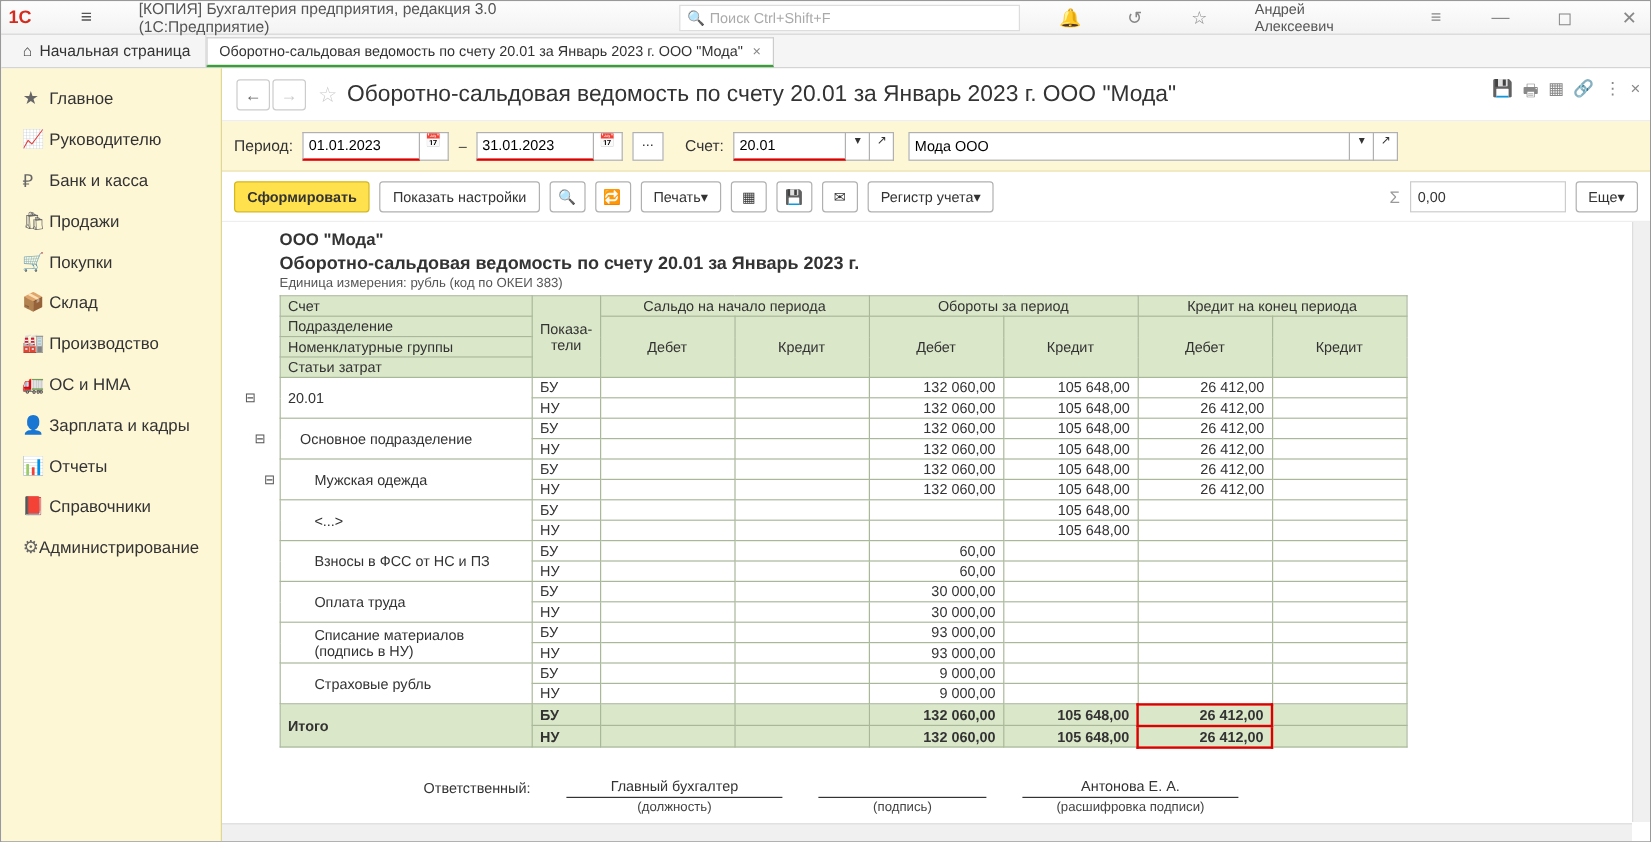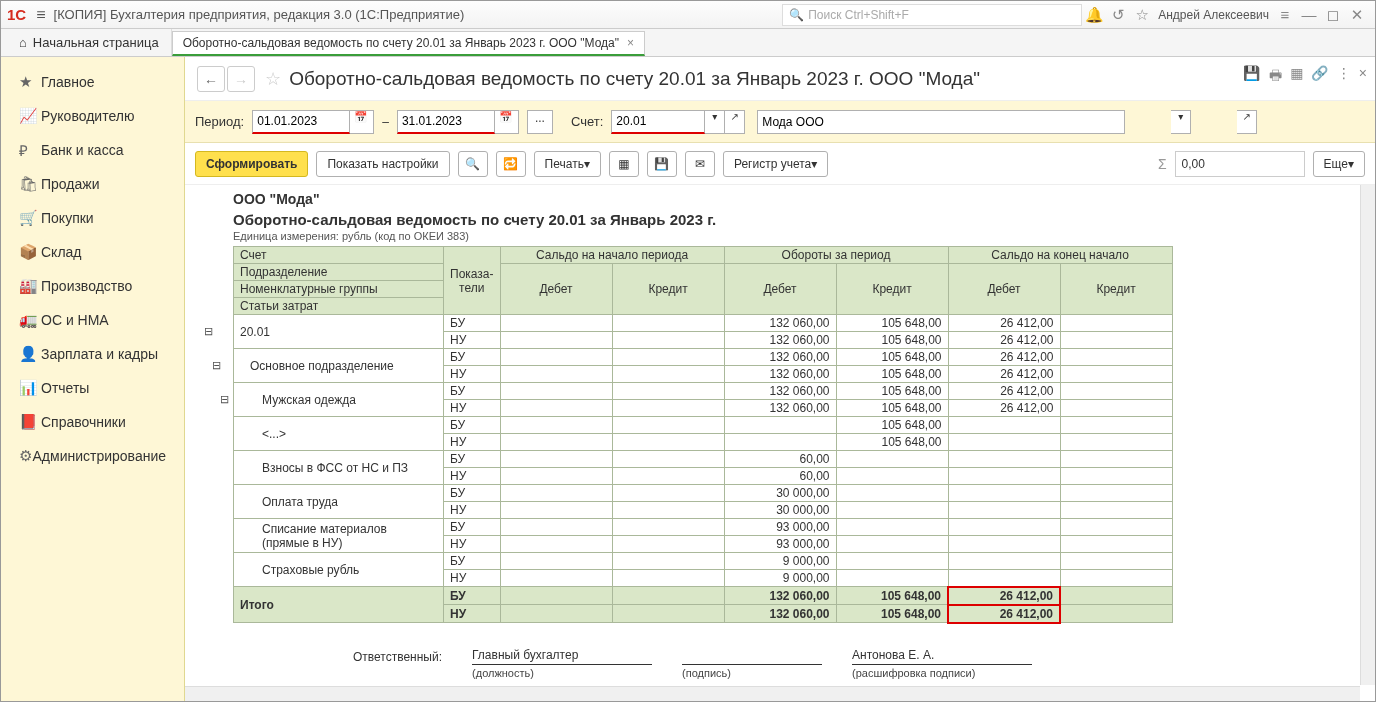--- a/index.html
+++ b/index.html
@@ -1,19 +1,19 @@
 <!DOCTYPE html>
 <html><head>
 <meta charset="utf-8">
 <style>
 * { box-sizing: border-box; margin: 0; padding: 0; }
 body { font-family: Arial, sans-serif; font-size: 12px; color: #333; background: #fff; width: 1376px; height: 702px; overflow: hidden; border: 1px solid #999; }
 
 
-.titlebar { display: flex; align-items: center; height: 28px; background: linear-gradient(#fdfdfd, #f3f3f3); border-bottom: 1px solid #ccc; padding: 0 6px; }
+.titlebar { display: flex; align-items: center; height: 28px; background: linear-gradient(#fdfdfd, #f3f3f3); border-bottom: 1px solid #ccc; padding: 0 6px; gap: 31px; }
 .logo { font-weight: bold; color: #d52b1e; font-size: 15px; margin-right: 2px; }
 .menu-icon { font-size: 16px; margin: 0 8px; cursor: pointer; color: #555; }
 .title-text { color: #555; font-size: 13px; }
 .title-spacer { flex: 1; }
 .search-box { width: 300px; height: 22px; border: 1px solid #ddd; background: #fff; display: flex; align-items: center; padding: 0 6px; color: #aaa; font-size: 12px; }
 .title-icon { width: 24px; text-align: center; font-size: 15px; color: #888; cursor: pointer; }
 .user-name { color: #555; font-size: 12px; margin: 0 4px; }
 
 
 .tabbar { display: flex; align-items: stretch; height: 28px; background: #f5f5f5; border-bottom: 1px solid #ccc; padding-left: 6px; }
@@ -73,21 +73,21 @@
 .rt th, .rt td { border: 1px solid #aab89a; padding: 1px 6px; }
 .rt th { background: #dae7c8; font-weight: normal; text-align: center; }
 .rt .lbl { background: #dae7c8; text-align: left; }
 .rt .num { text-align: right; }
 .rt .total-row td { background: #dae7c8; font-weight: bold; }
 .rt .highlight { border: 2px solid #d00 !important; }
 .tree-toggle { position: absolute; left: -34px; width: 30px; font-size: 11px; color: #555; cursor: pointer; }
 
 
 .sig { display: flex; align-items: flex-start; margin-top: 24px; font-size: 12px; gap: 30px; margin-left: 120px; }
-.sig-col { text-align: left; width: 180px; }
+.sig-col { text-align: center; width: 180px; }
 .sig-line { border-top: 1px solid #333; margin-top: 2px; font-size: 11px; color: #444; padding-top: 2px; }
 
 .ind1 { padding-left: 16px !important; }
 .ind2 { padding-left: 28px !important; }
 .col-acct { width: 210px; }
 .col-ind { width: 55px; }
 .col-num { width: 112px; }
 </style>
 </head>
 <body>
@@ -202,21 +202,21 @@
         <input class="date-inp" value="31.01.2023" style="">
         <div class="cal-btn">📅</div>
       </div>
       <div class="dots-btn">...</div>
       <label style="margin-left:10px;">Счет:</label>
       <div class="date-grp">
         <input class="acct-inp" value="20.01" style="">
         <div class="dd-btn">▾</div>
         <div class="dd-btn">↗</div>
       </div>
-      <div class="date-grp" style="margin-left:4px;gap:46px;">
+      <div class="date-grp" style="margin-left:4px;">
         <input class="org-inp" value="Мода ООО" style="">
         <div class="dd-btn">▾</div>
         <div class="dd-btn">↗</div>
       </div>
     </div>
 
     <div class="toolbar">
       <div class="btn btn-primary">Сформировать</div>
       <div class="btn">Показать настройки</div>
       <div class="btn btn-icon">🔍</div>
@@ -239,21 +239,21 @@
         <div class="rep-unit">Единица измерения: рубль (код по ОКЕИ 383)</div>
 
         <table class="rt">
           <tbody>
               <tr>
             <th class="lbl col-acct">Счет</th>
             <th rowspan="4" class="col-ind" style="white-space:pre-line;">Показа-
 тели</th>
             <th colspan="2">Сальдо на начало периода</th>
             <th colspan="2">Обороты за период</th>
-            <th colspan="2">Сальдо на конец начало</th>
+            <th colspan="2">Кредит на конец периода</th>
           </tr>
           <tr>
             <th class="lbl">Подразделение</th>
             <th rowspan="3" class="col-num">Дебет</th>
             <th rowspan="3" class="col-num">Кредит</th>
             <th rowspan="3" class="col-num">Дебет</th>
             <th rowspan="3" class="col-num">Кредит</th>
             <th rowspan="3" class="col-num">Дебет</th>
             <th rowspan="3" class="col-num">Кредит</th>
           </tr>
@@ -373,21 +373,21 @@
               <tr>
                 <td>НУ</td>
                 <td class="num"></td>
                 <td class="num"></td>
                 <td class="num">30 000,00</td>
                 <td class="num"></td>
                 <td class="num"></td>
                 <td class="num"></td>
               </tr>
               <tr>
-                <td rowspan="2" class="ind2" style="position:relative;">Списание материалов (прямые в НУ)</td>
+                <td rowspan="2" class="ind2" style="position:relative;">Списание материалов (подпись в НУ)</td>
                 <td>БУ</td>
                 <td class="num"></td>
                 <td class="num"></td>
                 <td class="num">93 000,00</td>
                 <td class="num"></td>
                 <td class="num"></td>
                 <td class="num"></td>
               </tr>
               <tr>
                 <td>НУ</td>

